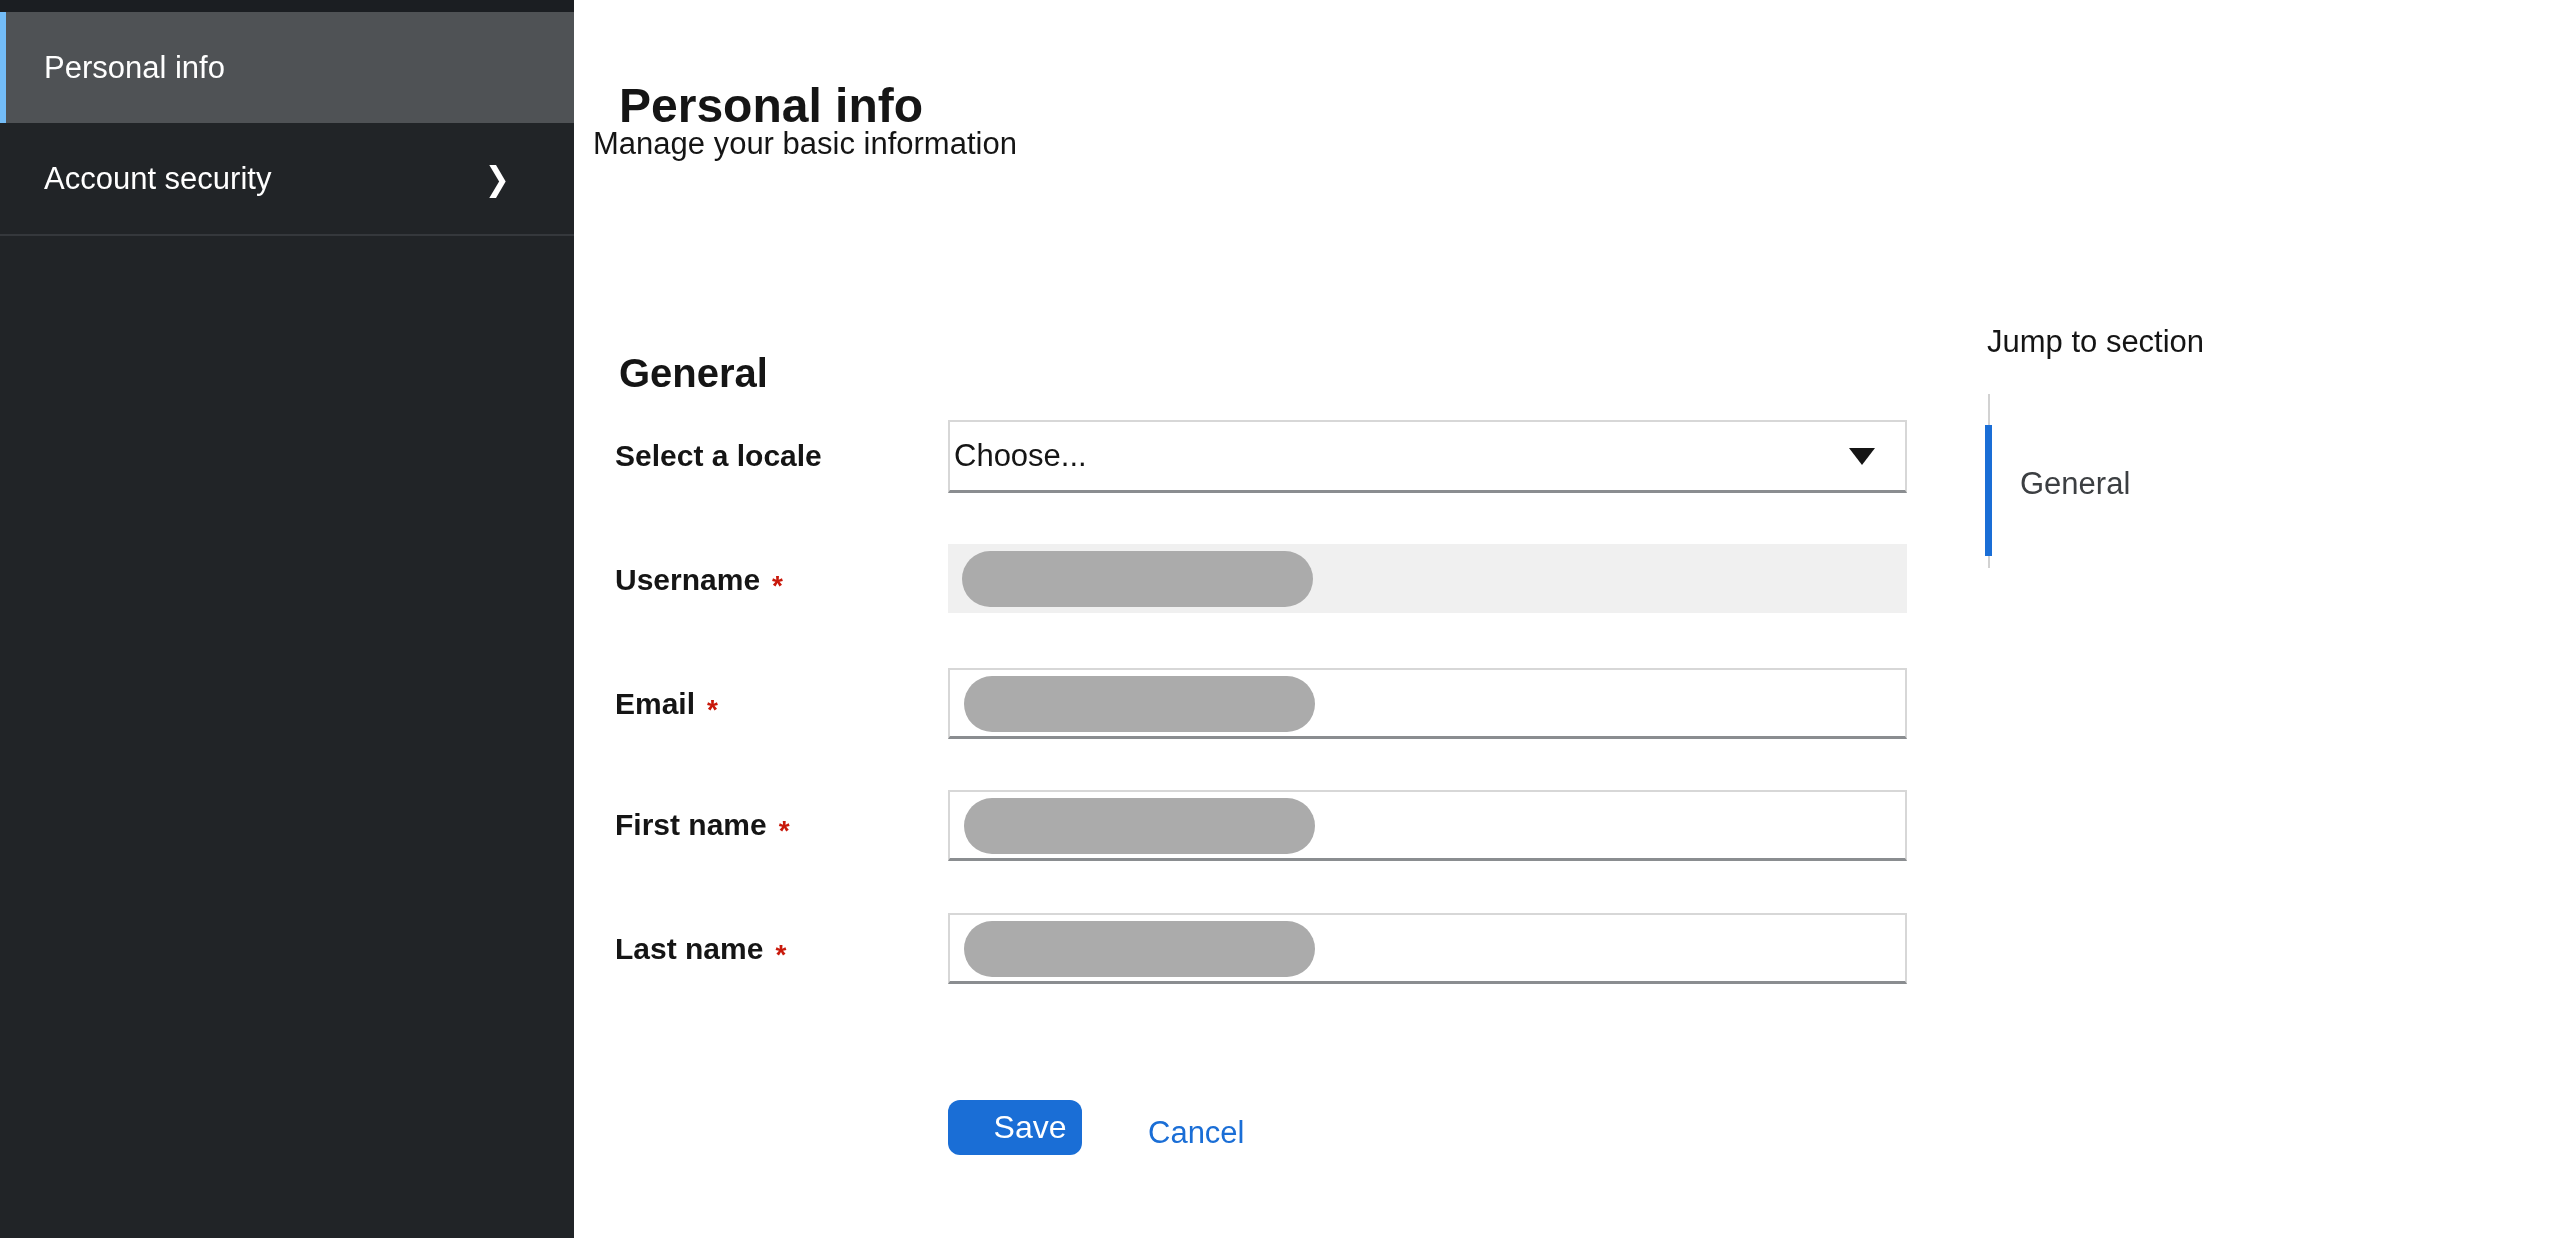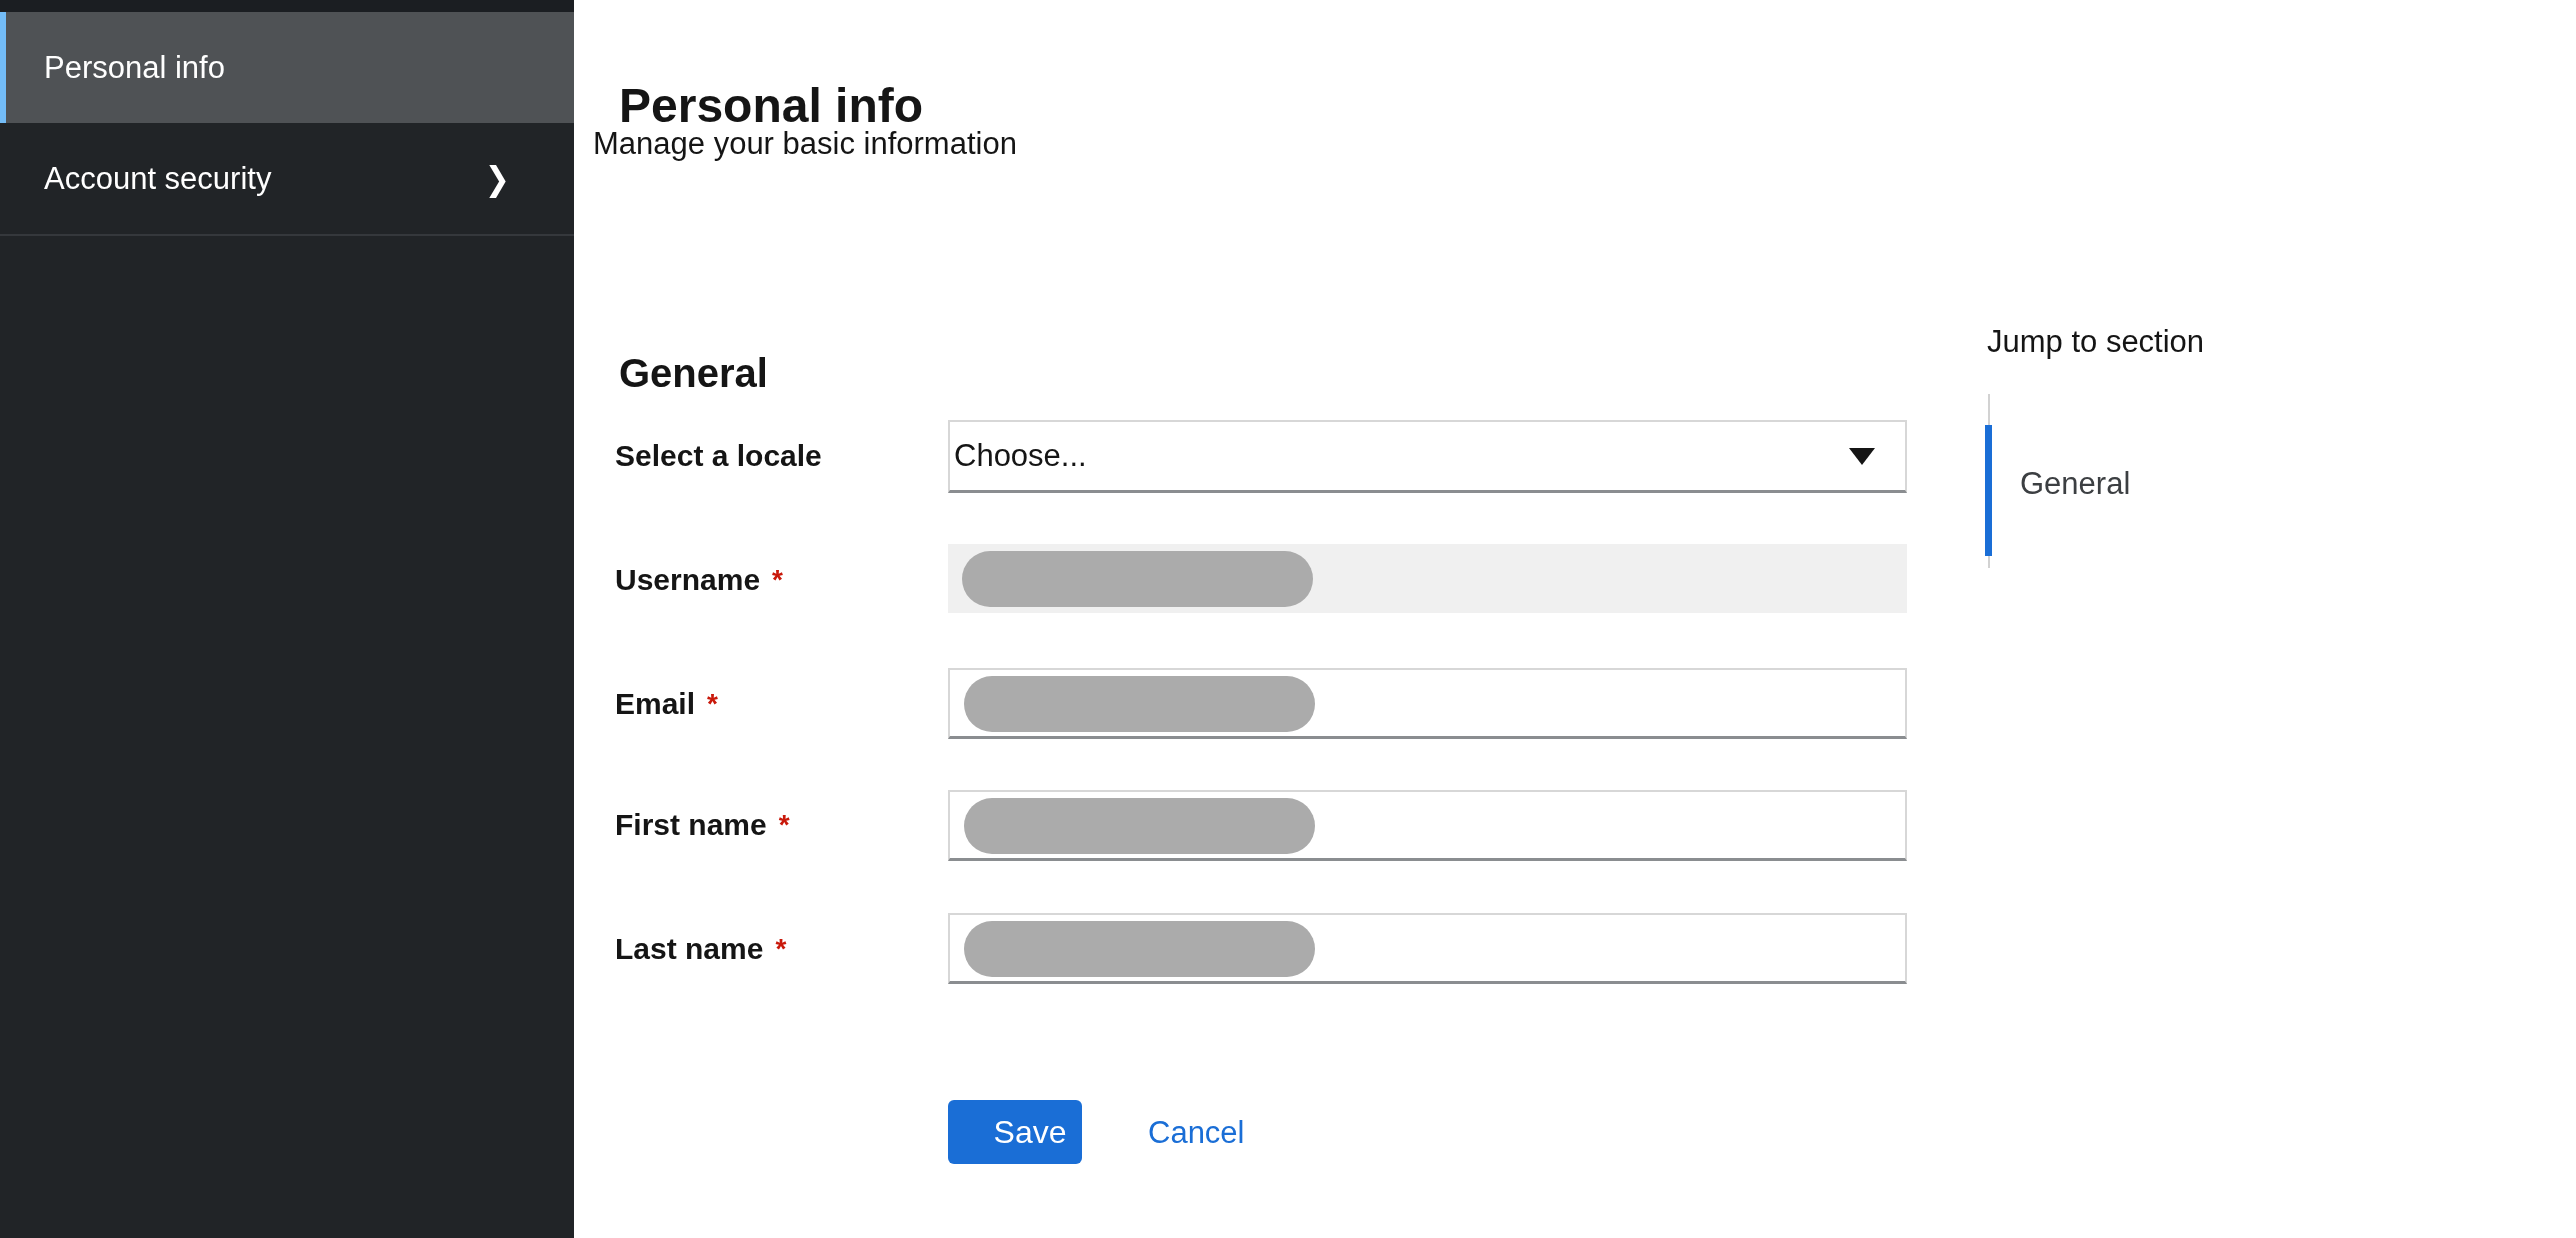--- a/index.html
+++ b/index.html
@@ -39,21 +39,21 @@
   .chevron{color:#ffffff;font-size:30px;line-height:1;transform:scaleY(1.1);}
 
   
   .page-title{position:absolute;left:619px;top:46px;font-size:48px;font-weight:700;line-height:56px;}
   .page-subtitle{position:absolute;left:593px;top:124px;font-size:31px;line-height:40px;}
   .section-title{position:absolute;left:619px;top:316px;font-size:40px;font-weight:700;line-height:48px;}
 
   .form-label{
     position:absolute;left:615px;width:318px;height:40px;
     font-size:30px;font-weight:700;line-height:40px;
-    display:flex;align-items:flex-start;
+    display:flex;align-items:flex-end;
   }
   .req{color:var(--danger);font-size:28px;line-height:1;margin-left:12px;margin-top:6px;}
 
   .field{
     position:absolute;left:948px;width:959px;height:71px;
     background:#ffffff;
     border:2px solid #d7d7d7;border-bottom:3px solid #8a8d90;
   }
   .field .pill{
     position:absolute;left:14px;top:6px;width:351px;height:56px;
@@ -68,22 +68,22 @@
     display:flex;align-items:center;justify-content:space-between;
     padding:0 30px 0 4px;font-size:31px;color:#151515;cursor:pointer;
   }
   .caret-down{
     width:0;height:0;
     border-left:13px solid transparent;border-right:13px solid transparent;
     border-top:17px solid #151515;
   }
 
   .save-btn{
-    position:absolute;left:948px;top:1100px;width:134px;height:64px;
-    background:var(--accent);color:#ffffff;border:none;border-radius:6px;
+    position:absolute;left:948px;top:1100px;width:134px;height:55px;
+    background:var(--accent);color:#ffffff;border:none;border-radius:12px;
     font-size:32px;font-family:"Liberation Sans",sans-serif;cursor:pointer;padding-left:36px;
   }
   .cancel-link{
     position:absolute;left:1148px;top:1113px;
     font-size:31px;line-height:40px;color:var(--accent);cursor:pointer;text-decoration:none;
   }
 
   
   .jump-title{position:absolute;left:1987px;top:322px;font-size:31px;line-height:40px;color:#151515;text-align:right;}
   .jump-rail{position:absolute;left:1988px;top:394px;width:2px;height:174px;background:#d2d2d2;}

